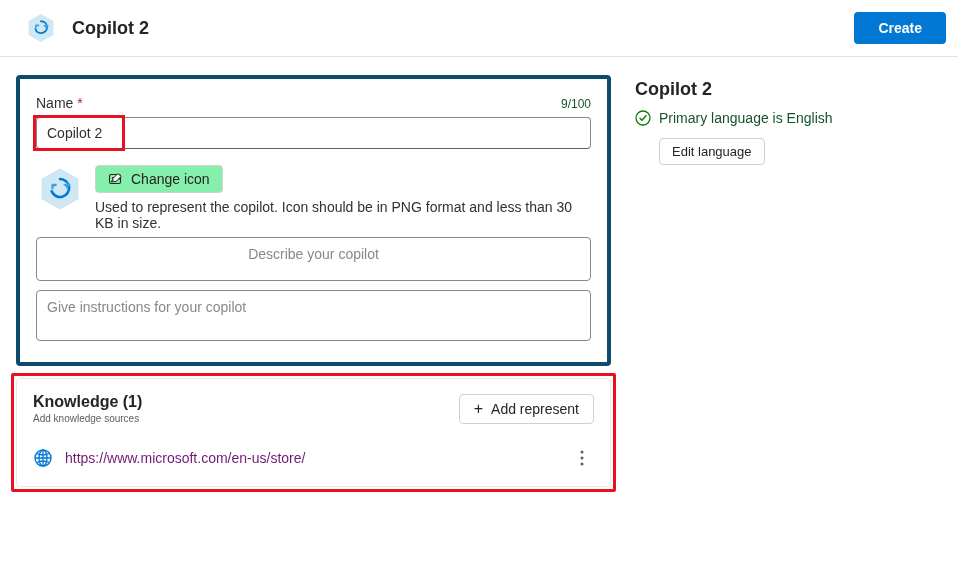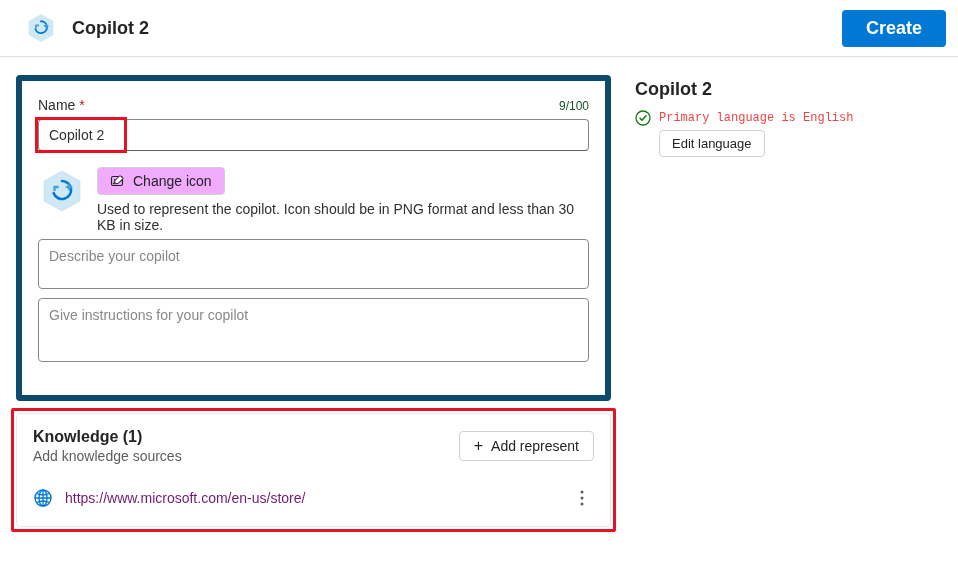--- a/index.html
+++ b/index.html
@@ -2,67 +2,67 @@
 <html><head>
   <meta charset="utf-8">
   <style>
     * { box-sizing: border-box; margin: 0; padding: 0; }
     body { font-family: "Segoe UI", -apple-system, BlinkMacSystemFont, sans-serif; font-size: 14px; color: #323130; background: #fff; width: 958px; height: 570px; overflow: hidden; }
     
     .header { display: flex; align-items: center; justify-content: space-between; padding: 10px 12px 10px 24px; border-bottom: 1px solid #e1e1e1; height: 57px; }
     .header-left { display: flex; align-items: center; gap: 14px; }
     .header-icon { width: 34px; height: 34px; }
     .header-title { font-size: 18px; font-weight: 600; color: #242424; }
-    .create-btn { background: #0078d4; color: #fff; border: none; padding: 8px 24px; font-size: 18px; font-weight: 600; border-radius: 4px; cursor: pointer; }
+    .create-btn { background: #0078d4; color: #fff; border: none; padding: 8px 24px; font-size: 14px; font-weight: 600; border-radius: 4px; cursor: pointer; }
     
     .body { display: flex; }
     .main { flex: 0 0 627px; padding: 18px 0 0 0; display: flex; justify-content: center; }
     .card { width: 595px; background: #fff; }
-    .form-section { border: 6px solid #0c4a6e; border-radius: 4px; padding: 16px 16px 30px 16px; }
+    .form-section { border: 4px solid #0c4a6e; border-radius: 4px; padding: 16px 16px 18px 16px; }
     
     .field-row { display: flex; justify-content: space-between; align-items: baseline; }
     .label { font-size: 14px; color: #323130; margin-bottom: 6px; }
     .required { color: #a4262c; }
     .counter { font-size: 12px; color: #14532d; }
     
     .name-input-wrap { position: relative; }
     .name-highlight { position: absolute; left: -3px; top: -2px; width: 92px; height: 36px; border: 3px solid #e81123; pointer-events: none; }
     .text-input { width: 100%; height: 32px; padding: 5px 10px; font-size: 14px; font-family: inherit; border: 1px solid #8a8886; border-bottom: 1px solid #616161; border-radius: 4px; background: #fff; color: #323130; }
     
     .icon-row { display: flex; align-items: flex-start; gap: 11px; margin-top: 16px; }
     .copilot-icon-big { width: 48px; height: 48px; border-radius: 8px; flex-shrink: 0; }
     .icon-right { flex: 1; }
-    .change-icon-btn { display: inline-flex; gap: 7px; padding: 5px 12px; border: 1px solid #d1d1d1; border-radius: 4px; background: #f0abfc; font-size: 14px; color: #242424; cursor: pointer; font-family: inherit; }
+    .change-icon-btn { display: inline-flex; gap: 7px; padding: 5px 12px; border: 1px solid #d1d1d1; border-radius: 4px; background: #86efac; font-size: 14px; color: #242424; cursor: pointer; font-family: inherit; }
     .hint { font-size: 14px; color: #323130; margin-top: 6px; }
     
     .textarea { width: 100%; padding: 8px 10px; font-size: 14px; font-family: inherit; border: 1px solid #8a8886; border-radius: 4px; background: #fff; color: #323130; resize: none; }
     .textarea::placeholder, .text-input::placeholder { color: #8a8886; }
-    .desc-area { height: 50px; }
-    .instr-area { height: 64px; }
+    .desc-area { height: 44px; text-align: center; }
+    .instr-area { height: 51px; }
     
     .mt14 { margin-top: 14px; }
     .mt6 { margin-top: 6px; }
     
     .knowledge-section { margin-top: 12px; border: 1px solid #e8e8e8; border-radius: 4px; padding: 14px 16px 16px 16px; position: relative; }
     .knowledge-highlight { position: absolute; left: -6px; top: -6px; right: -6px; bottom: -6px; border: 3px solid #e81123; pointer-events: none; border-radius: 2px; }
     .knowledge-header { display: flex; justify-content: space-between; align-items: center; }
     .knowledge-title { font-size: 16px; font-weight: 600; color: #242424; }
-    .knowledge-sub { font-size: 14px; color: #605e5c; margin-top: 2px; }
+    .knowledge-sub { font-size: 10px; color: #605e5c; margin-top: 2px; }
     .add-knowledge-btn { display: inline-flex; align-items: center; gap: 8px; padding: 6px 14px; border: 1px solid #d1d1d1; border-radius: 4px; background: #fff; font-size: 14px; color: #242424; cursor: pointer; font-family: inherit; }
     
     .knowledge-item { display: flex; align-items: center; gap: 12px; margin-top: 22px; }
     .globe-icon { width: 20px; height: 20px; flex-shrink: 0; }
     .knowledge-url { flex: 1; font-size: 14px; color: #701a75; }
     .vdots { width: 24px; height: 24px; display: flex; align-items: center; justify-content: center; cursor: pointer; color: #605e5c; font-size: 18px; }
     
     .side { flex: 1; padding: 22px 16px 0 8px; }
     .side-title { font-size: 18px; font-weight: 600; color: #242424; margin-bottom: 10px; }
-    .lang-row { display: flex; align-items: center; gap: 8px; font-size: 12px; color: #ef4444; font-family: Liberation Mono, monospace; }
+    .lang-row { display: flex; align-items: center; gap: 8px; font-size: 14px; color: #14532d; }
     .check-icon { width: 16px; height: 16px; flex-shrink: 0; }
-    .edit-lang-btn { margin-top: 4px; margin-left: 24px; padding: 5px 12px; border: 1px solid #d1d1d1; border-radius: 4px; background: #fff; font-size: 13px; color: #242424; cursor: pointer; font-family: inherit; }
+    .edit-lang-btn { margin-top: 12px; margin-left: 24px; padding: 5px 12px; border: 1px solid #d1d1d1; border-radius: 4px; background: #fff; font-size: 13px; color: #242424; cursor: pointer; font-family: inherit; }
     
     .plus { font-size: 16px; font-weight: 400; line-height: 1; }
   </style>
 </head>
 <body>
 
 <div class="header">
   <div class="header-left">
     <svg class="header-icon" viewBox="0 0 40 40">
       <polygon points="20,4 34,12 34,28 20,36 6,28 6,12" fill="#cfe8f3" stroke="#b5dceb" stroke-width="0.5"></polygon>

